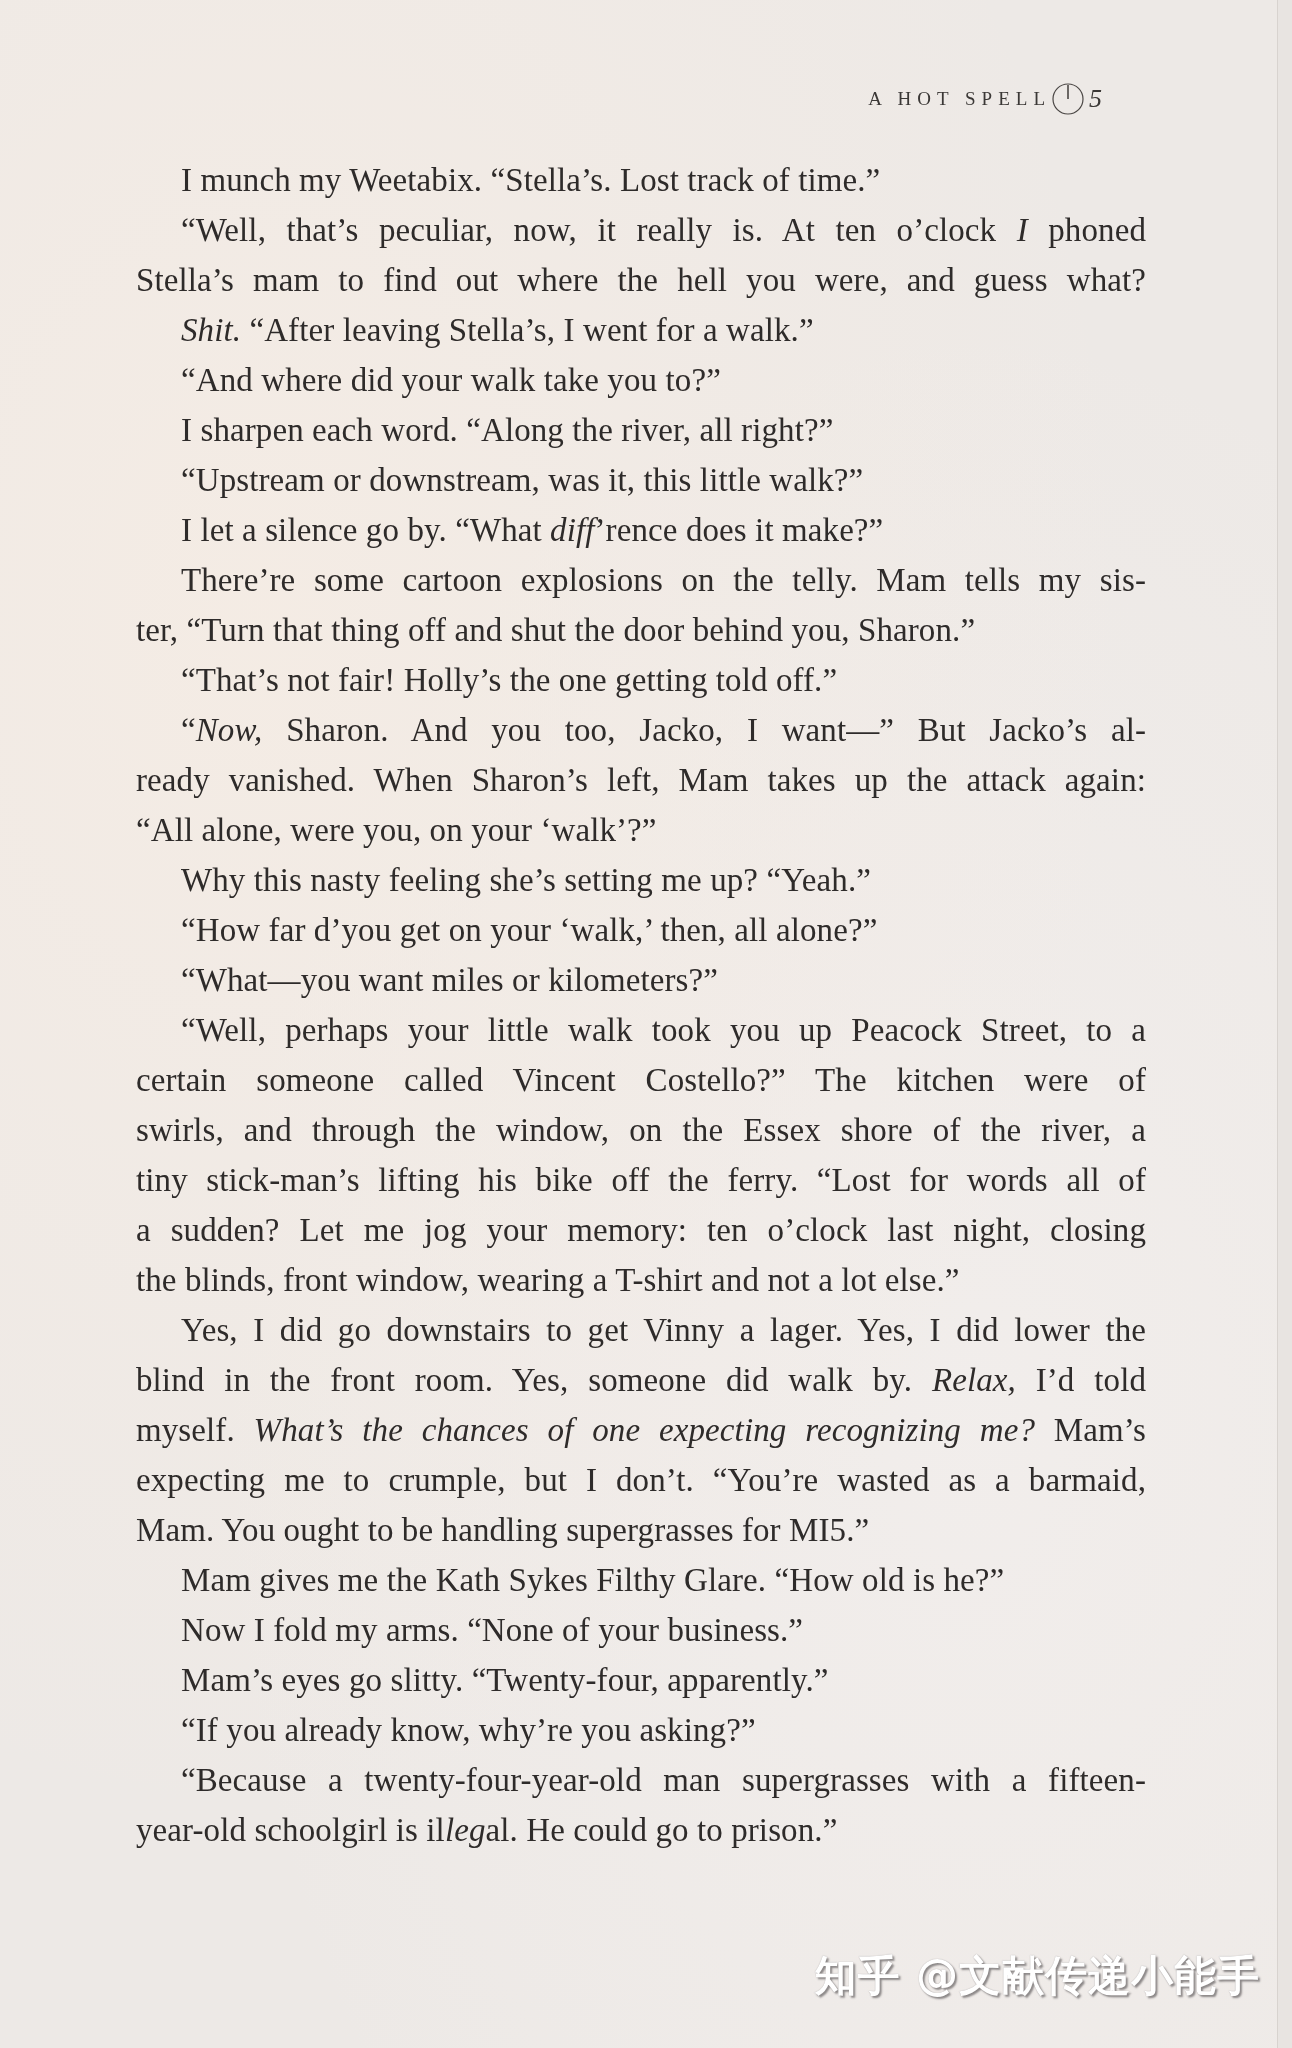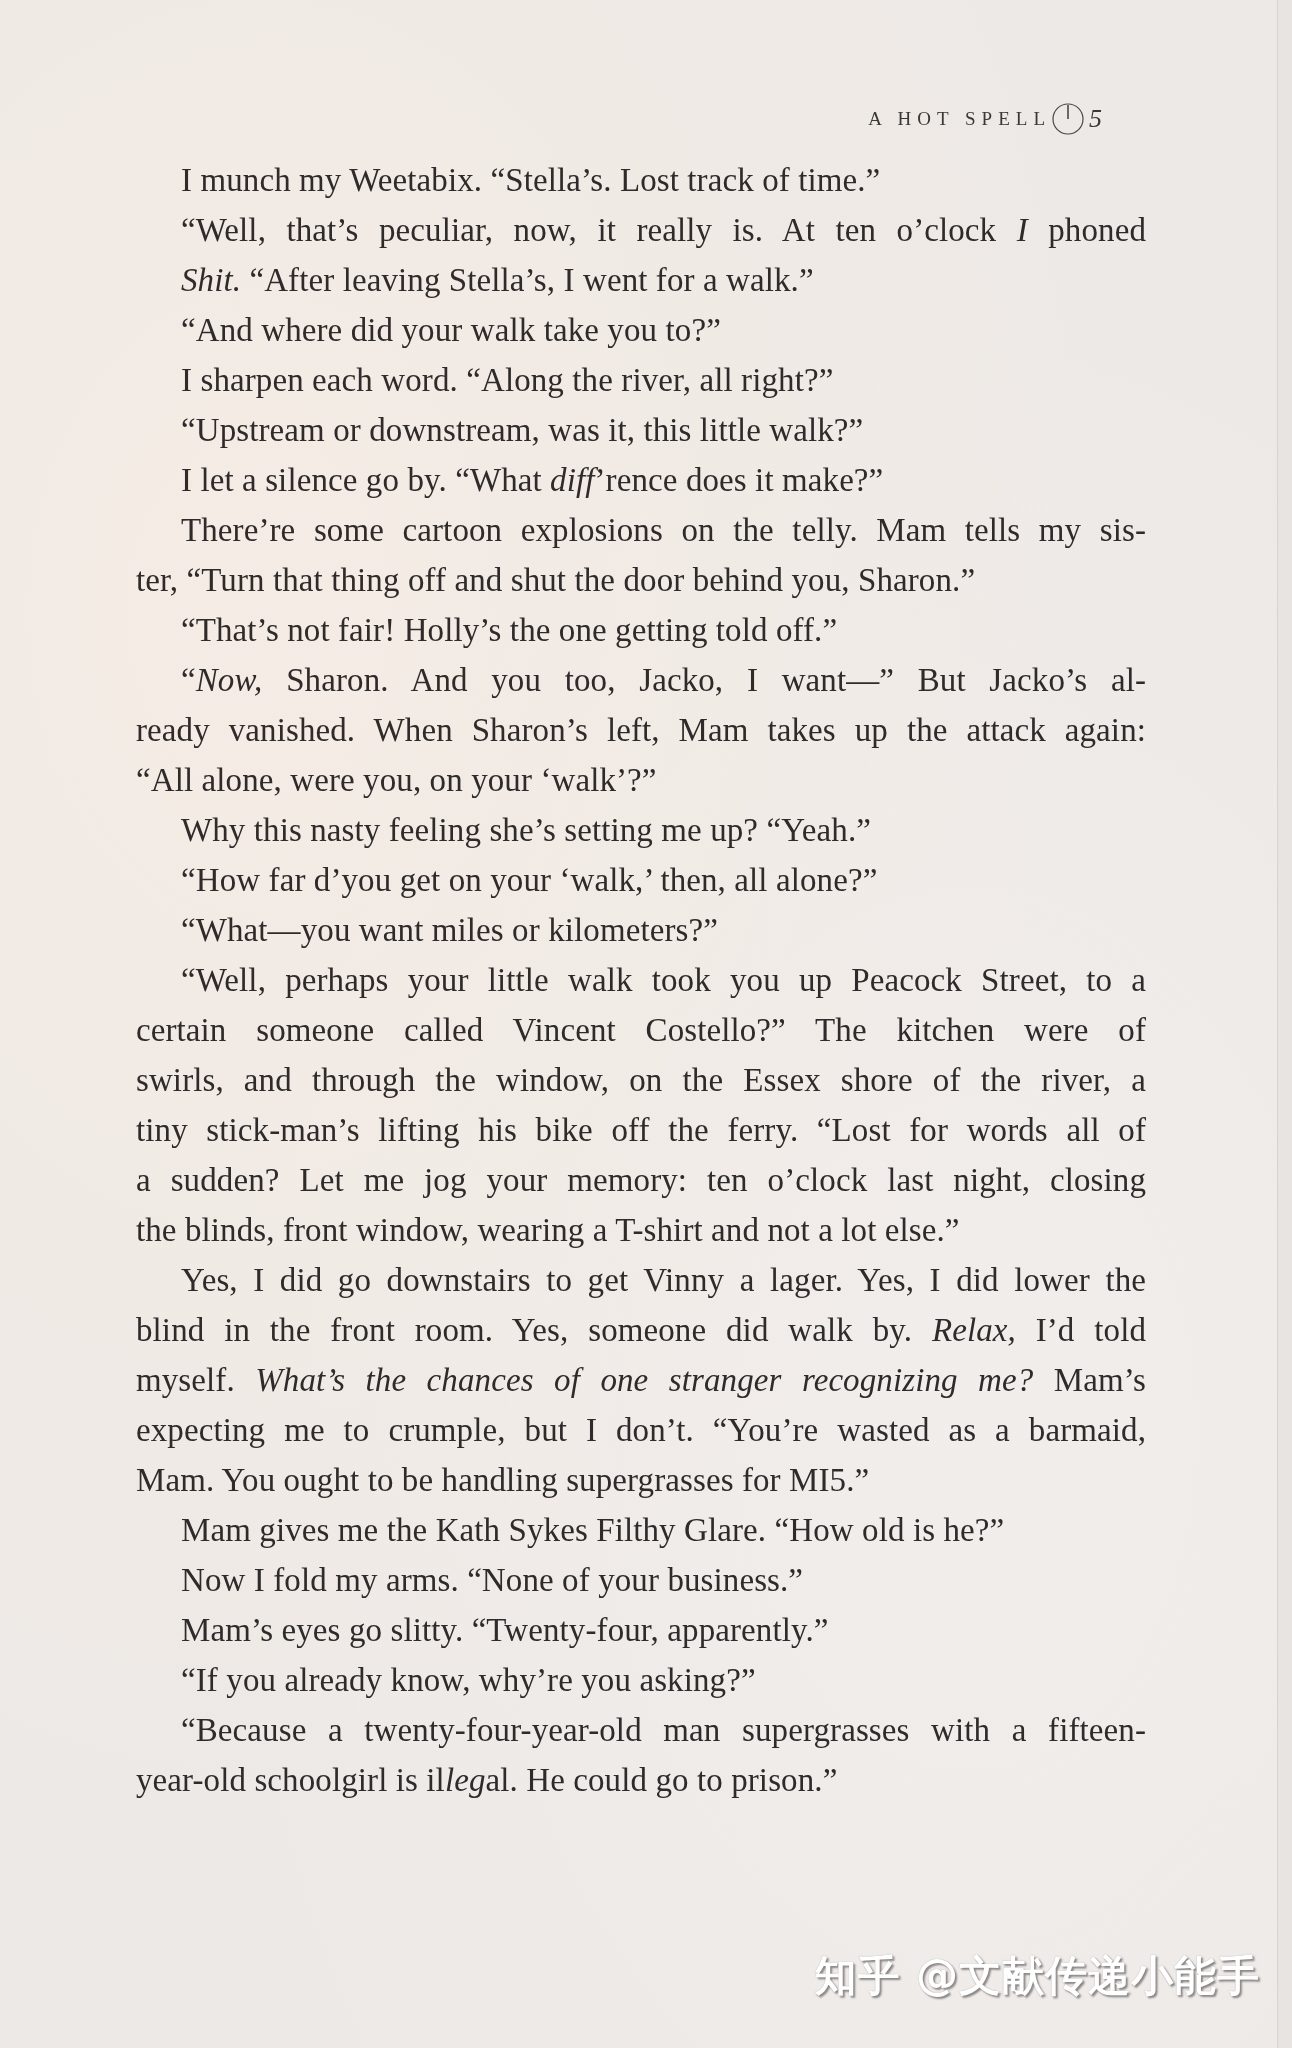--- a/index.html
+++ b/index.html
@@ -31,21 +31,20 @@
       width: 14px; height: 2048px;
       background: #e8e4e1;
       border-left: 1px solid #d8d3cf;
     }
     .running-head {
       position: absolute;
       top: 82px;
       right: 190px;
       display: flex;
       align-items: center;
-      margin-top: 20px;
     }
     .running-title {
       font-size: 19px;
       letter-spacing: 6px;
       color: #3b3836;
     }
     .clock-icon {
       width: 34px;
       height: 34px;
       display: inline-block;
@@ -105,20 +104,21 @@
     </span>
     <span class="page-number">5</span>
   </div>
 
   <div class="text-block">
 
     <div class="line indent"><span>I munch my Weetabix. “Stella’s. Lost track of time.”</span></div>
 
     <div class="line indent justify"><span>“Well, that’s peculiar, now, it really is. At ten o’clock </span><span class="it">I</span><span> phoned</span></div>
 
+    <div class="line justify"><span>Stella’s mam to find out where the hell you were, and guess what?</span></div>
 
 
     <div class="line indent"><span class="it">Shit.</span><span> “After leaving Stella’s, I went for a walk.”</span></div>
 
     <div class="line indent"><span>“And where did your walk take you to?”</span></div>
 
     <div class="line indent"><span>I sharpen each word. “Along the river, all right?”</span></div>
 
     <div class="line indent"><span>“Upstream or downstream, was it, this little walk?”</span></div>
 
@@ -151,21 +151,21 @@
     <div class="line justify"><span>tiny stick-man’s lifting his bike off the ferry. “Lost for words all of</span></div>
 
     <div class="line justify"><span>a sudden? Let me jog your memory: ten o’clock last night, closing</span></div>
 
     <div class="line"><span>the blinds, front window, wearing a T-shirt and not a lot else.”</span></div>
 
     <div class="line indent justify"><span>Yes, I did go downstairs to get Vinny a lager. Yes, I did lower the</span></div>
 
     <div class="line justify"><span>blind in the front room. Yes, someone did walk by. </span><span class="it">Relax,</span><span> I’d told</span></div>
 
-    <div class="line justify"><span>myself. </span><span class="it">What’s the chances of one stranger recognizing me?</span><span> Mam’s</span></div>
+    <div class="line justify"><span>myself. </span><span class="it">What’s the chances of one expecting recognizing me?</span><span> Mam’s</span></div>
 
     <div class="line justify"><span>expecting me to crumple, but I don’t. “You’re wasted as a barmaid,</span></div>
 
     <div class="line"><span>Mam. You ought to be handling supergrasses for MI5.”</span></div>
 
     <div class="line indent"><span>Mam gives me the Kath Sykes Filthy Glare. “How old is he?”</span></div>
 
     <div class="line indent"><span>Now I fold my arms. “None of your business.”</span></div>
 
     <div class="line indent"><span>Mam’s eyes go slitty. “Twenty-four, apparently.”</span></div>

